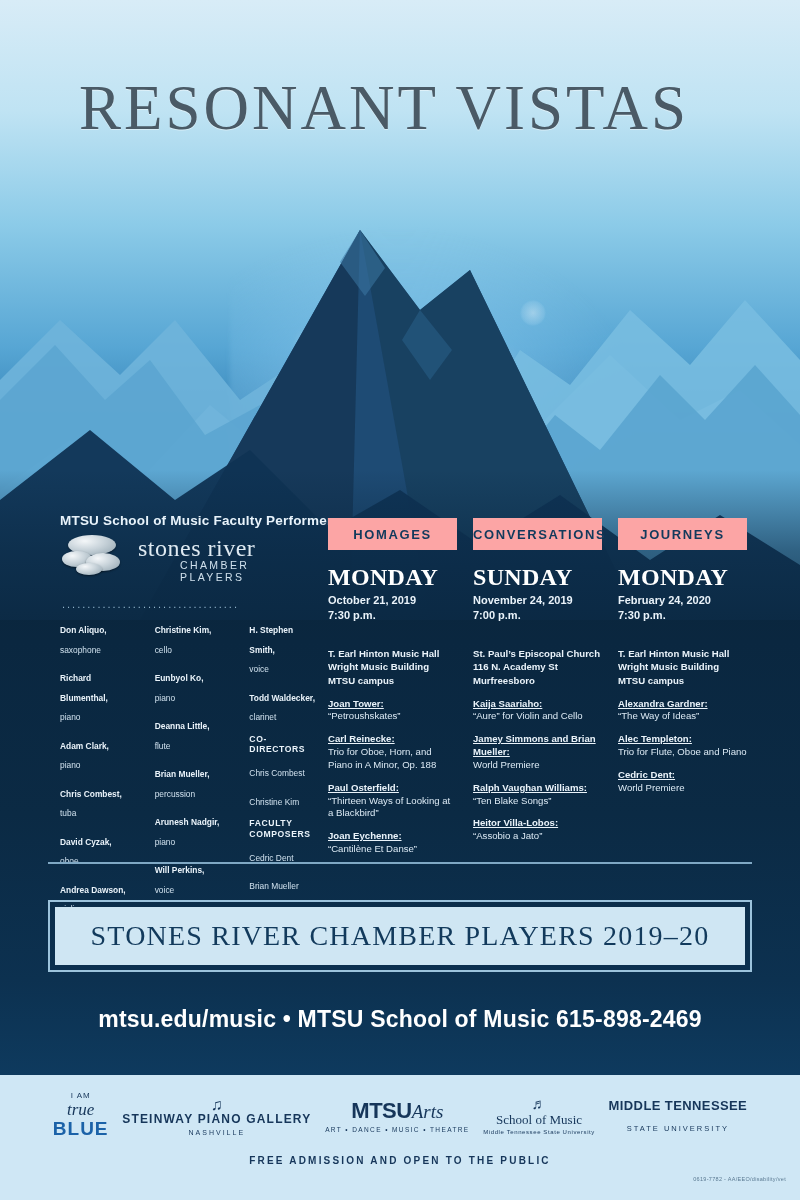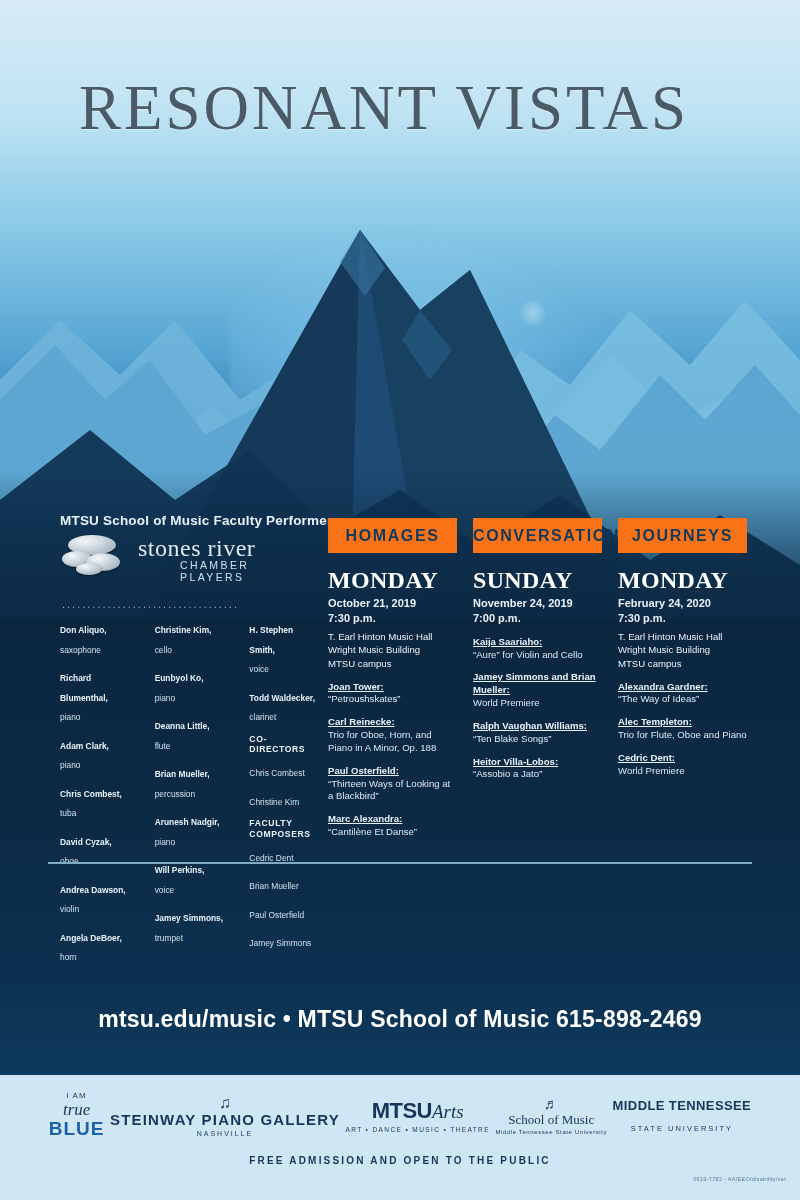--- a/index.html
+++ b/index.html
@@ -113,32 +113,32 @@
   .names .r { color:#cfe0ed; font-size:8.4px; }
   .names .hdr {
     color:#eaf3fa; font-size:8.6px; font-weight:bold; letter-spacing:.6px;
     margin: 2px 0 6px 0; line-height:1.25;
   }
 
   
   .concerts { position:absolute; left:328px; top:518px; width:420px; display:flex; gap:16px; }
   .concert { width:129px; }
   .badge {
-    background:#f97316; color:#123a5c;
-    font-size:16px; font-weight:bold; letter-spacing:1.6px;
+    background:#fca5a5; color:#123a5c;
+    font-size:13px; font-weight:bold; letter-spacing:1.6px;
     text-align:center; padding:9px 0 8px 0;
     width:100%;
   }
   .day {
     margin-top:14px;
     font-family:"Liberation Serif", serif;
     font-size:24px; color:#ffffff; font-weight:bold; letter-spacing:.3px;
   }
   .date { margin-top:2px; color:#eaf3fa; font-size:11px; font-weight:bold; line-height:1.35; }
-  .venue { margin-top:4px; color:#eaf3fa; font-size:9.6px; font-weight:normal; line-height:1.42; }
+  .venue { margin-top:24px; color:#eaf3fa; font-size:9.6px; font-weight:bold; line-height:1.42; }
   .piece { margin-top:10px; font-size:9.6px; line-height:1.34; }
   .piece .who { color:#eaf3fa; font-weight:bold;text-decoration:underline; }
   .piece .what { color:#dbe9f4; }
 
   
   .rule { position:absolute; left:48px; top:862px; width:704px; height:2px; background:#7fa8c4; }
   .banner {
     position:absolute; left:48px; top:900px; width:704px; height:72px;
     border:2px solid #9cc3dc; padding:5px;
   }
@@ -163,21 +163,21 @@
   }
   .logos {
     position:absolute; left:0; top:1086px; width:800px; height:60px;
     display:flex; align-items:center; justify-content:space-around;
     padding:0 46px;
   }
   .lg { text-align:center; color:#16365a; line-height:1.1; }
   .lg .l1 { font-size:8px; letter-spacing:1px; }
   .lg .true { font-family:"Liberation Serif", serif; font-style:italic; font-size:17px; color:#16365a; }
   .lg .blue { font-size:19px; font-weight:bold; color:#1b62a8; letter-spacing:1px; }
-  .lg .steinway { font-size:15px; font-weight:bold; letter-spacing:1.2px; color:#16365a; }
+  .lg .steinway { font-size:12px; font-weight:bold; letter-spacing:1.2px; color:#16365a; }
   .lg .nashville { font-size:7px; letter-spacing:2px; color:#16365a; margin-top:2px; }
   .lg .mtsu { font-size:22px; font-weight:bold; color:#16365a; letter-spacing:-0.5px; }
   .lg .arts { font-family:"Liberation Serif", serif; font-style:italic; font-size:19px; color:#16365a; }
   .lg .artssub { font-size:6.5px; letter-spacing:1.4px; color:#16365a; margin-top:2px; }
   .lg .som { font-family:"Liberation Serif", serif; font-size:13px; color:#16365a; }
   .lg .somsub { font-size:6px; letter-spacing:.6px; color:#16365a; margin-top:2px; }
   .lg .mid { font-size:13px; font-weight:bold; color:#16365a; letter-spacing:.4px; }
   .lg .midsub { font-size:7.5px; letter-spacing:2px; color:#16365a; margin-top:12px; }
   .admission {
     position:absolute; left:0; top:1155px; width:800px; text-align:center;
@@ -298,47 +298,53 @@
     <div class="concerts">
 
       <div class="concert">
         <div class="badge">HOMAGES</div>
         <div class="day">MONDAY</div>
         <div class="date pre">October 21, 2019<br>7:30 p.m.</div>
         <div class="venue pre">T. Earl Hinton Music Hall<br>Wright Music Building<br>MTSU campus</div>
         <div class="piece"><span class="who">Joan Tower:</span><br><span class="what">“Petroushskates”</span></div>
         <div class="piece"><span class="who">Carl Reinecke:</span><br><span class="what">Trio for Oboe, Horn, and Piano in A Minor, Op. 188</span></div>
         <div class="piece"><span class="who">Paul Osterfield:</span><br><span class="what">“Thirteen Ways of Looking at a Blackbird”</span></div>
-        <div class="piece"><span class="who">Marc Alexandra:</span><br><span class="what">“Cantilène Et Danse”</span></div>
+        <div class="piece"><span class="who">Joan Eychenne:</span><br><span class="what">“Cantilène Et Danse”</span></div>
       </div>
 
       <div class="concert">
         <div class="badge">CONVERSATIONS</div>
         <div class="day">SUNDAY</div>
         <div class="date pre">November 24, 2019<br>7:00 p.m.</div>
+        <div class="venue pre">St. Paul’s Episcopal Church<br>116 N. Academy St<br>Murfreesboro</div>
         <div class="piece"><span class="who">Kaija Saariaho:</span><br><span class="what">“Aure” for Violin and Cello</span></div>
         <div class="piece"><span class="who">Jamey Simmons and Brian Mueller:</span><br><span class="what">World Premiere</span></div>
         <div class="piece"><span class="who">Ralph Vaughan Williams:</span><br><span class="what">“Ten Blake Songs”</span></div>
         <div class="piece"><span class="who">Heitor Villa-Lobos:</span><br><span class="what">“Assobio a Jato”</span></div>
       </div>
 
       <div class="concert">
         <div class="badge">JOURNEYS</div>
         <div class="day">MONDAY</div>
         <div class="date pre">February 24, 2020<br>7:30 p.m.</div>
         <div class="venue pre">T. Earl Hinton Music Hall<br>Wright Music Building<br>MTSU campus</div>
         <div class="piece"><span class="who">Alexandra Gardner:</span><br><span class="what">“The Way of Ideas”</span></div>
         <div class="piece"><span class="who">Alec Templeton:</span><br><span class="what">Trio for Flute, Oboe and Piano</span></div>
         <div class="piece"><span class="who">Cedric Dent:</span><br><span class="what">World Premiere</span></div>
       </div>
 
     </div>
 
     <div class="rule"></div>
 
+    <div class="banner">
+      <div class="banner-in">
+        <span>STONES RIVER CHAMBER PLAYERS 2019–20</span>
+      </div>
+    </div>
 
     <div class="contact">mtsu.edu/music • MTSU School of Music 615-898-2469</div>
 
     <div class="footer"></div>
 
     <div class="logos">
       <div class="lg">
         <div class="l1">I AM</div>
         <div class="true">true</div>
         <div class="blue">BLUE</div>

